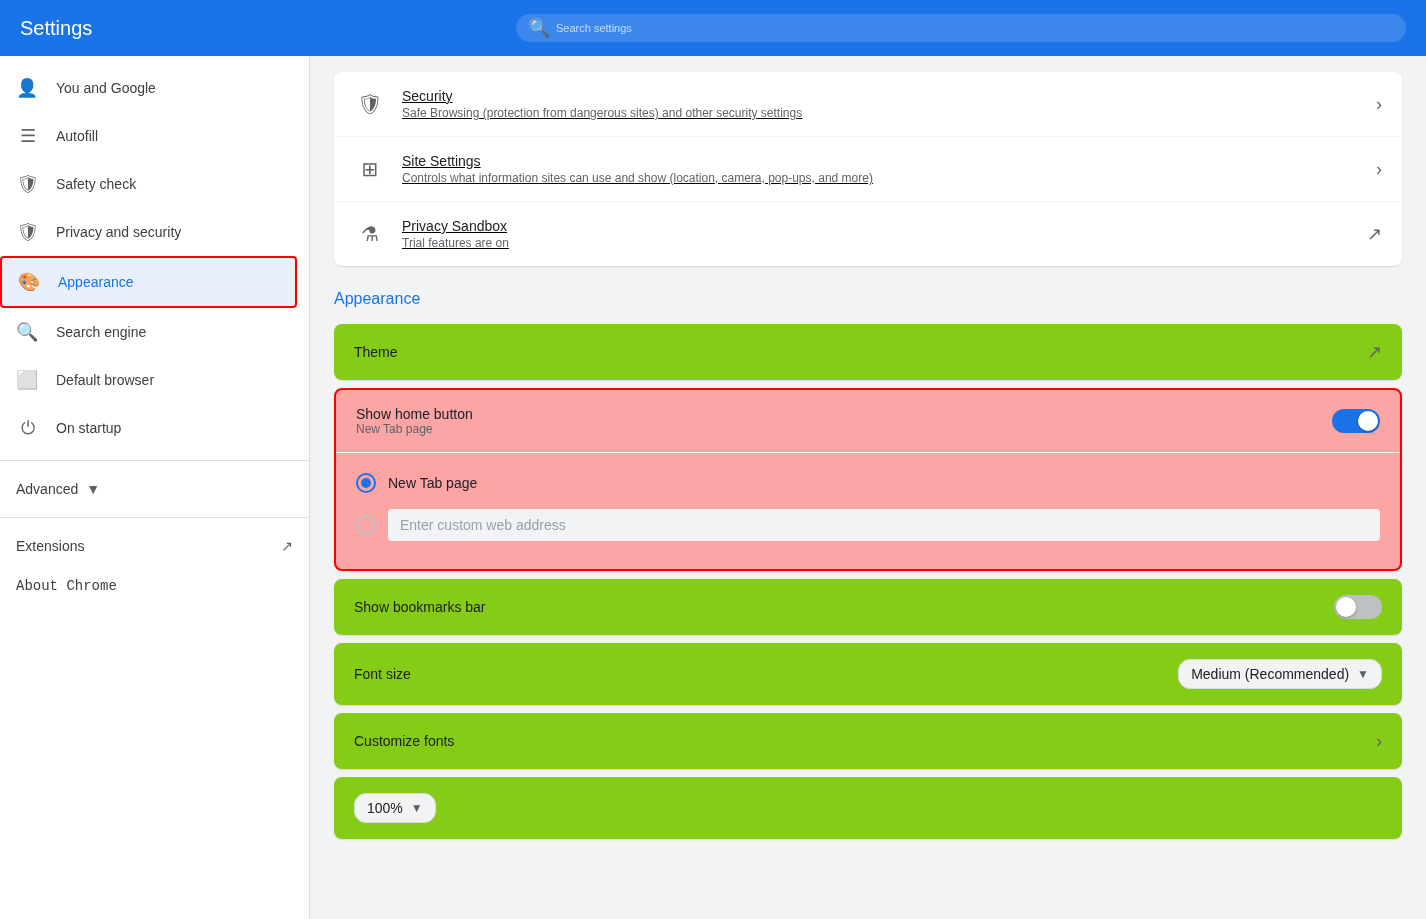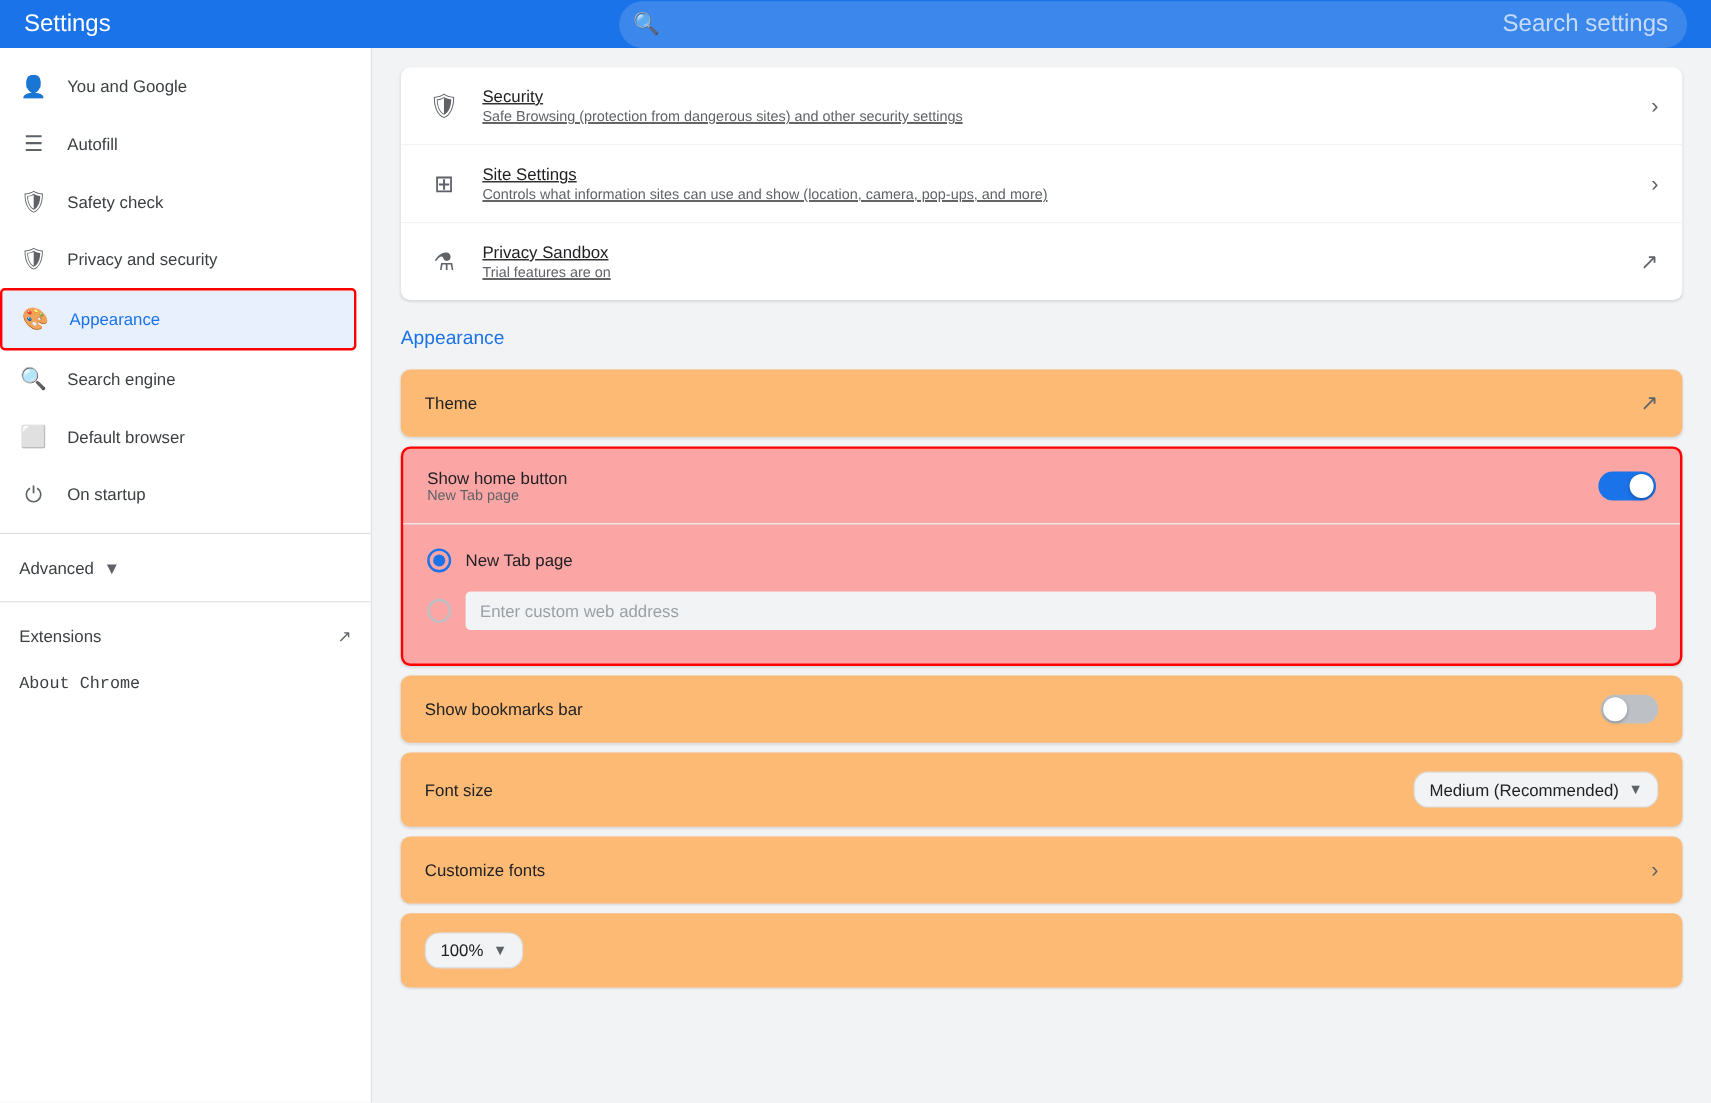--- a/index.html
+++ b/index.html
@@ -1,21 +1,21 @@
 <!DOCTYPE html>
 <html><head>
   <meta charset="utf-8">
   <style>
     * { box-sizing: border-box; margin: 0; padding: 0; }
     body { font-family: 'Segoe UI', Arial, sans-serif; background: #f1f3f4; display: flex; flex-direction: column; height: 919px; overflow: hidden; }
 
     
     .header {
       background: #1a73e8;
-      height: 40px;
+      height: 56px;
       display: flex;
       align-items: center;
       padding: 0 20px;
       gap: 16px;
       flex-shrink: 0;
     }
     .header-title {
       color: white;
       font-size: 20px;
       font-weight: 400;
@@ -34,23 +34,22 @@
       font-size: 18px;
       z-index: 1;
     }
     .search-input {
       width: 100%;
       background: rgba(255,255,255,0.15);
       border: none;
       border-radius: 24px;
       padding: 8px 16px 8px 40px;
       color: rgba(255,255,255,0.9);
-      font-size: 20px;
+      font-size: 11px;
       outline: none;
-      text-align: right;
     }
     .search-input::placeholder { color: rgba(255,255,255,0.7); }
 
     
     .main-layout {
       display: flex;
       flex: 1;
       overflow: hidden;
     }
 
@@ -175,21 +174,21 @@
     
     .section-header {
       padding: 16px 24px 8px 24px;
       font-size: 16px;
       color: #1a73e8;
       font-weight: 400;
     }
 
     
     .appearance-card {
-      background: #fdba74;
+      background: #84cc16;
       border-radius: 8px;
       margin: 8px 24px;
       box-shadow: 0 1px 2px rgba(0,0,0,0.1);
     }
     .appearance-row {
       display: flex;
       align-items: center;
       padding: 16px 20px;
       border-bottom: 1px solid #f1f3f4;
       min-height: 56px;

